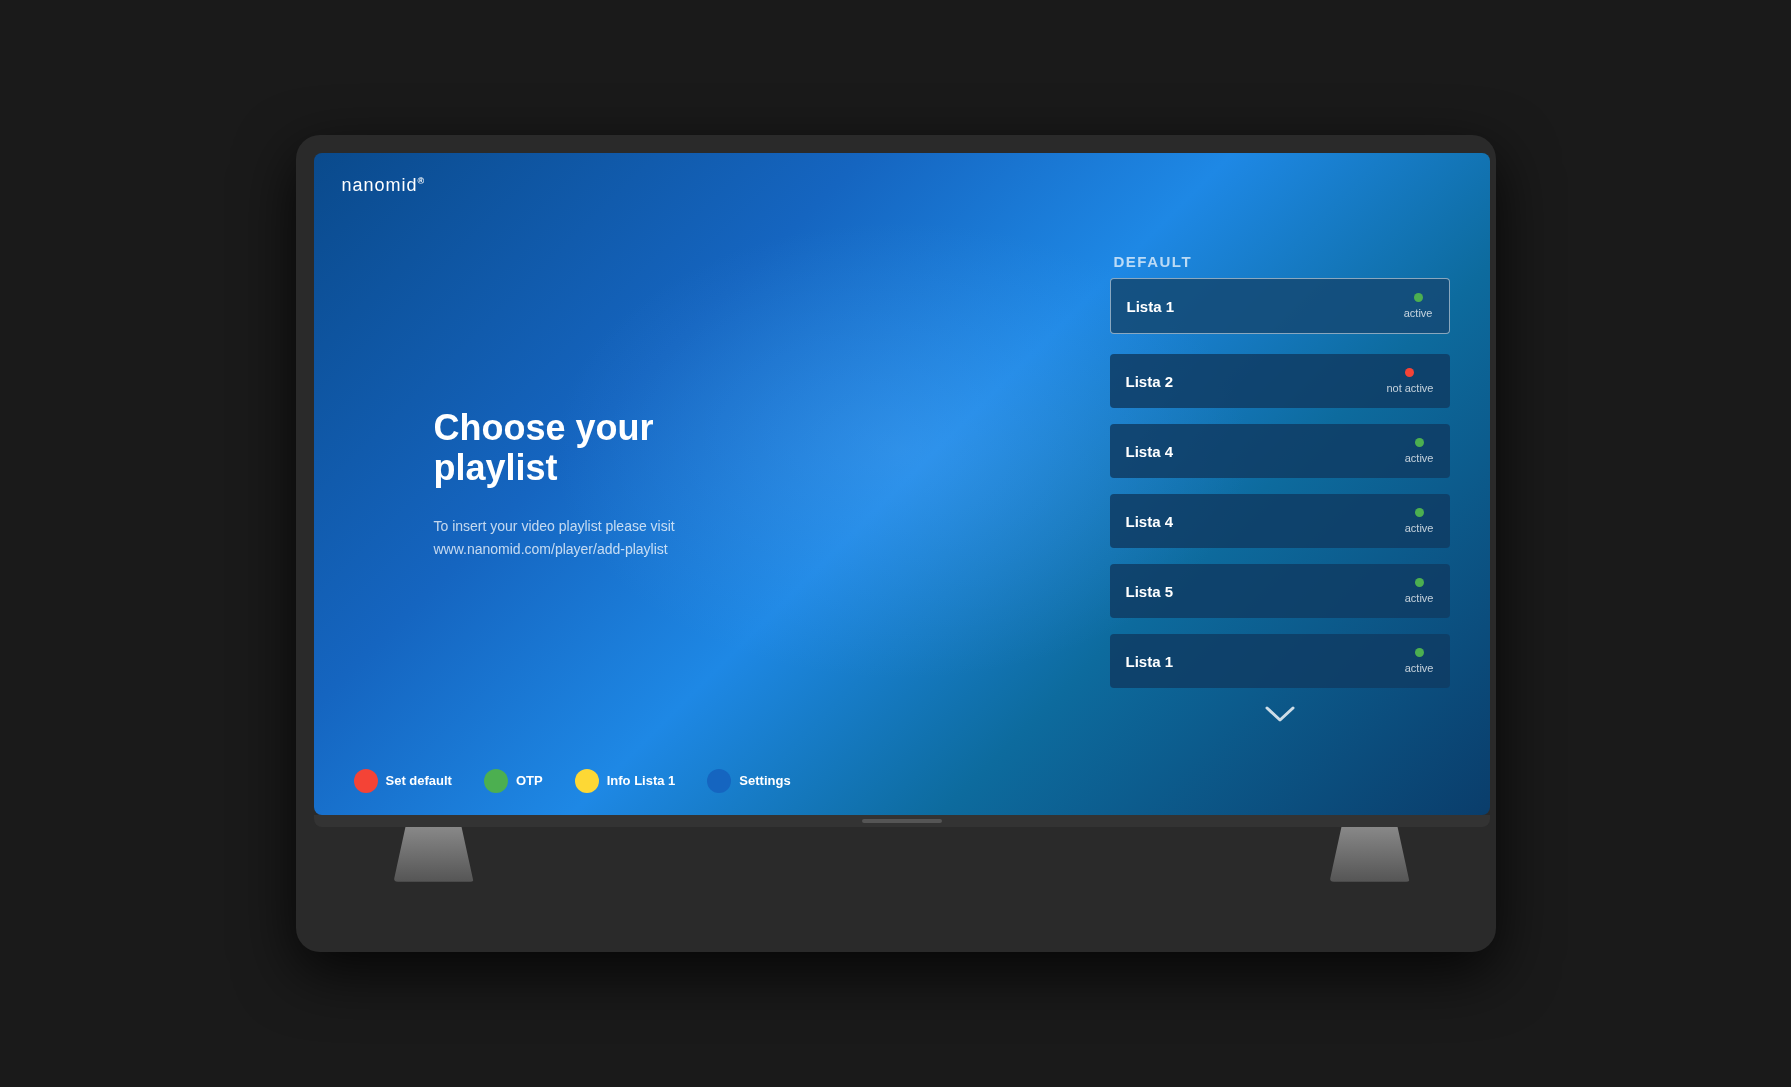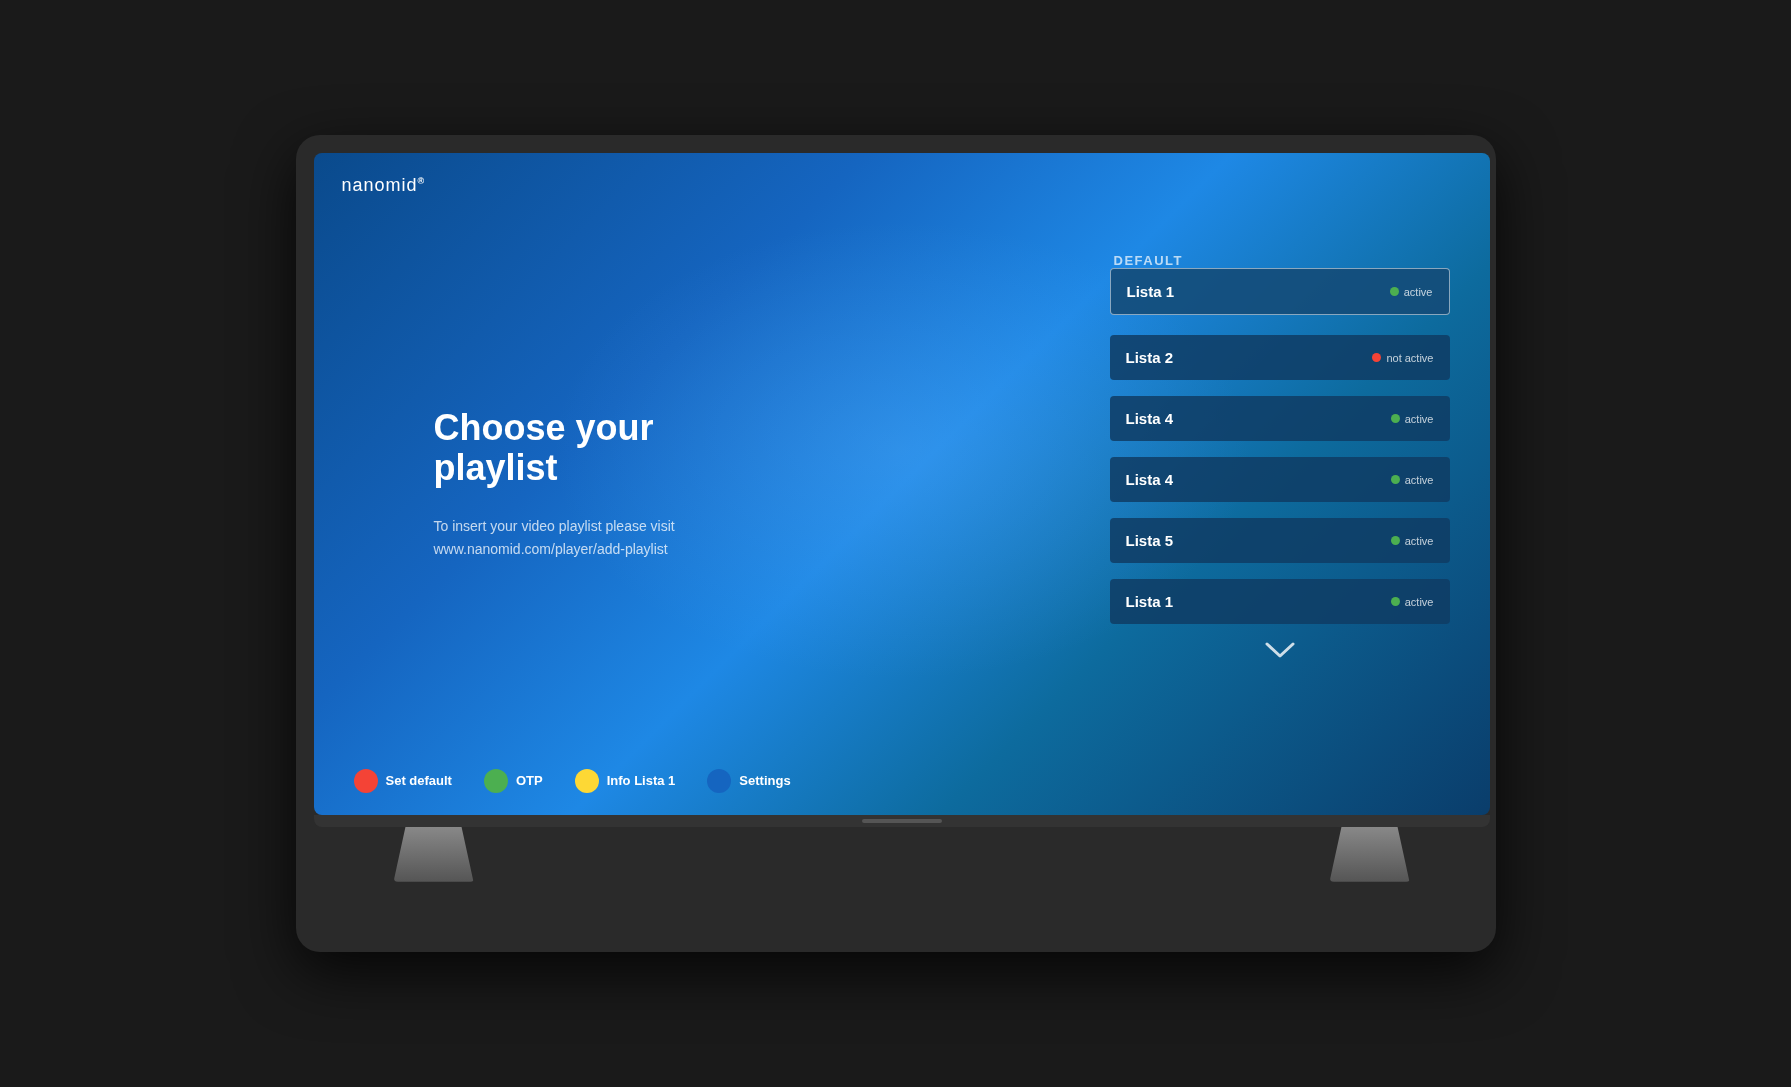--- a/index.html
+++ b/index.html
@@ -86,24 +86,25 @@
     
     .right-panel {
       position: absolute;
       right: 40px;
       top: 100px;
       width: 340px;
     }
 
     .default-label {
       color: rgba(255,255,255,0.7);
-      font-size: 13px;
+      font-size: 15px;
       font-weight: 600;
       letter-spacing: 1.5px;
       text-transform: uppercase;
+      margin-bottom: 8px;
       padding-left: 4px;
     }
 
     .playlist-item {
       background: rgba(15, 60, 100, 0.85);
       border-radius: 4px;
       padding: 14px 16px;
       margin-bottom: 16px;
       display: flex;
       align-items: center;
@@ -121,20 +122,21 @@
     .playlist-name {
       color: white;
       font-size: 15px;
       font-weight: 600;
     }
 
     .status-badge {
       display: flex;
       align-items: center;
       gap: 5px;
+      flex-direction: column;
     }
 
     .status-dot {
       width: 9px;
       height: 9px;
       border-radius: 50%;
       flex-shrink: 0;
     }
 
     .status-dot.active { background: #4caf50; }

